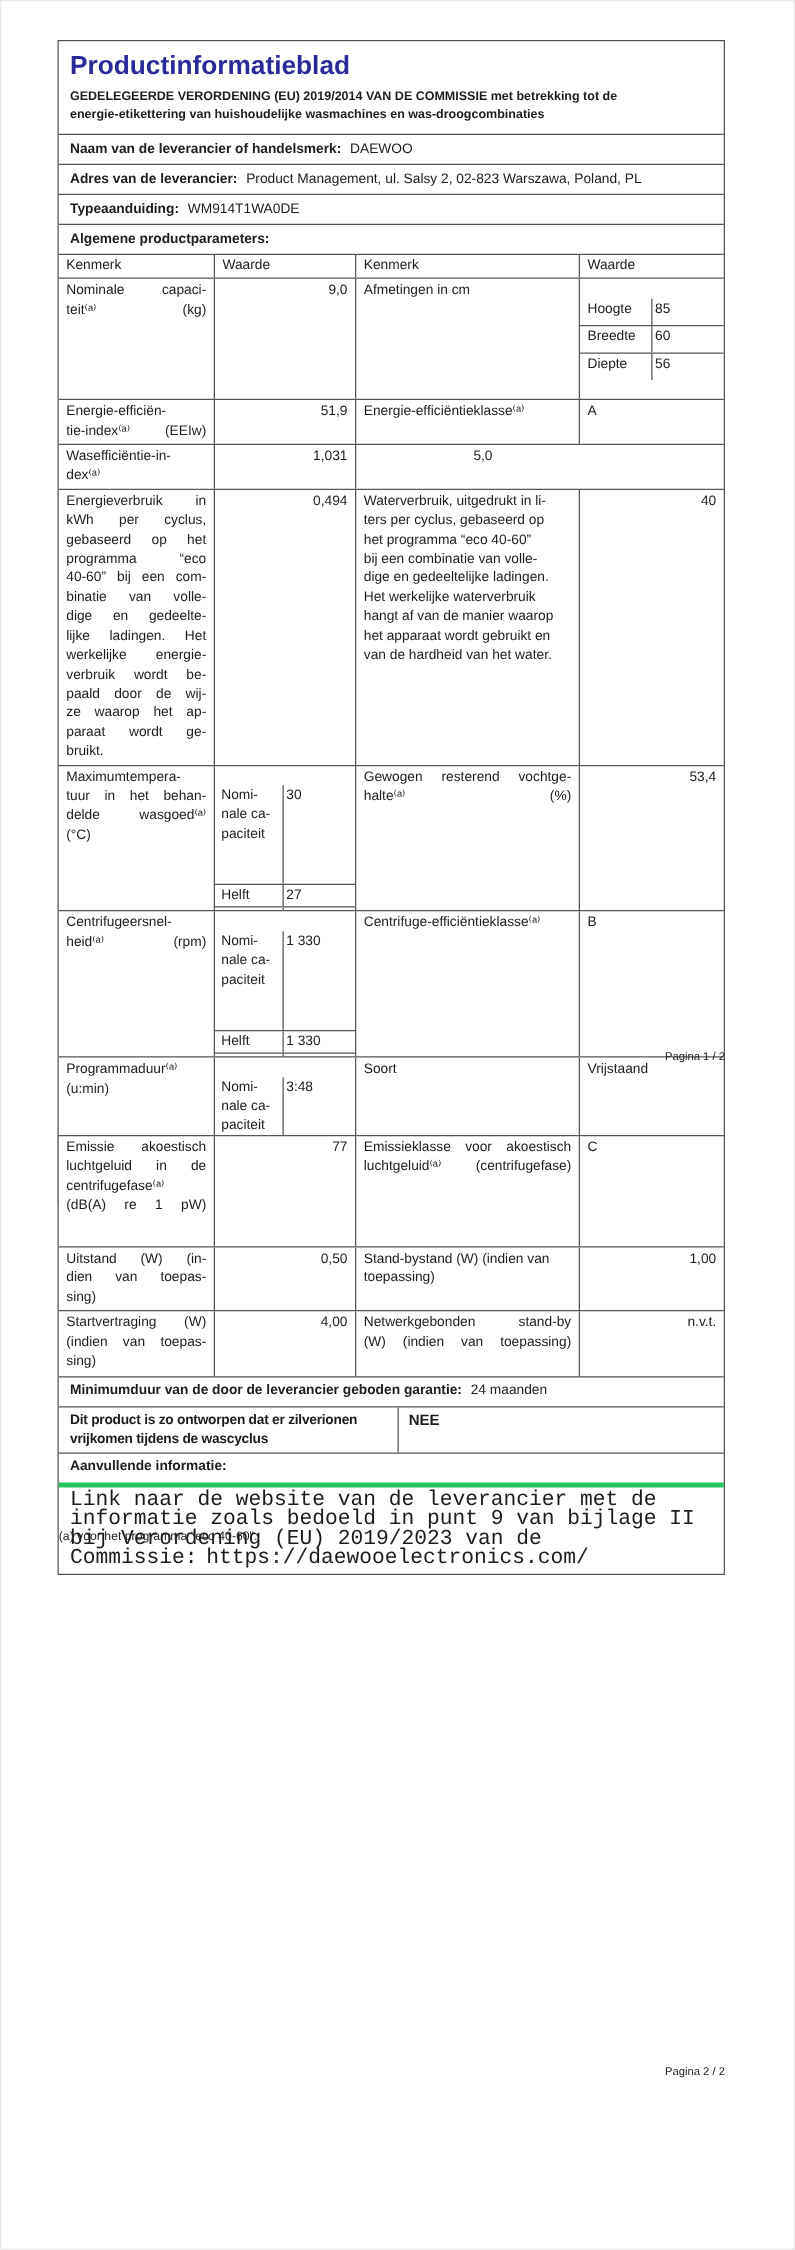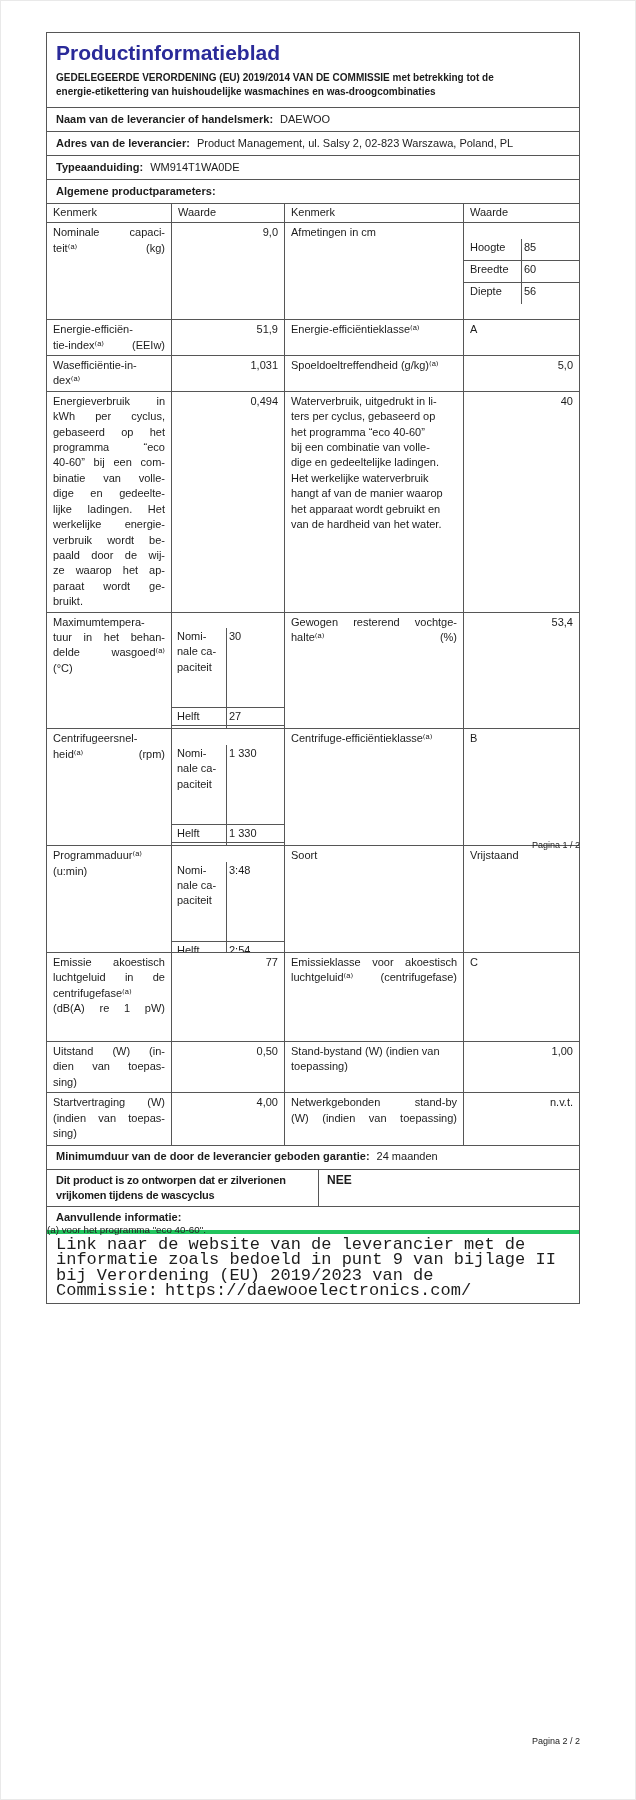--- a/index.html
+++ b/index.html
@@ -3,21 +3,21 @@
 <meta charset="utf-8">
 <style>
   html,body{margin:0;padding:0;}
   body{
     width:636px;height:1800px;background:#ffffff;position:relative;
     font-family:"Liberation Sans","DejaVu Sans",sans-serif;color:#1c1c1c;
     box-shadow:inset 0 0 0 1px #e9e9e9;overflow:hidden;
   }
   .page{position:absolute;left:46px;width:528px;}
   .p1{top:32px;}
-  .p2{top:908px;margin-top:44px;}
+  .p2{top:908px;}
   .outer{border:1px solid #565656;box-sizing:border-box;width:534px;background:#fff;}
 
   
   .titleblock{padding:7px 9px 8px 9px;}
   h1{margin:0 0 6px 0;font-size:21px;line-height:25px;font-weight:bold;color:#2a2a99;}
   .reg{margin:0;font-size:10px;line-height:14px;font-weight:bold;white-space:pre-line;}
 
   
   .inforow{border-top:1px solid #565656;padding:4px 9px 5px 9px;font-size:11px;line-height:14px;}
   .b{font-weight:bold;}
@@ -57,21 +57,21 @@
   .minh21{min-height:21px;box-sizing:border-box;}
   .minh20{min-height:20px;box-sizing:border-box;}
   .silverrow{display:flex;border-top:1px solid #565656;min-height:34px;}
   .silverL{box-sizing:border-box;width:271px;padding:3px 6px 3px 9px;font-size:11px;line-height:15.4px;font-weight:bold;white-space:pre-line;letter-spacing:-0.2px;}
   .silverR{flex:1;border-left:1px solid #565656;padding:3px 8px;font-size:12px;line-height:15.4px;font-weight:bold;}
   .linkrow{border-top:4px solid #22c55e;padding:3px 9px 5px 9px;font-size:17px;line-height:15.4px;min-height:40px;box-sizing:border-box;font-family:Liberation Mono, monospace;}
   .url{margin-left:7px;}
 
   .footnote{position:absolute;left:47px;top:1224px;font-size:9.8px;color:#222;}
   .pagefoot{position:absolute;left:46px;width:534px;text-align:right;font-size:9px;color:#222;}
-  .pf1{top:840px;} .pf2{top:1736px;}
+  .pf1{top:840px;} .pf2{top:1652px;}
 </style>
 </head>
 <body>
 
 <div class="page p1">
   <div class="outer">
 
     <div class="titleblock">
       <h1>Productinformatieblad</h1>
       <p class="reg">GEDELEGEERDE VERORDENING (EU) 2019/2014 VAN DE COMMISSIE met betrekking tot de
@@ -126,21 +126,20 @@
 tie-index⁽ᵃ⁾ (EEIw)</div>
       <div class="c c2 num">51,9</div>
       <div class="c c3">Energie-efficiëntieklasse⁽ᵃ⁾</div>
       <div class="c c4">A</div>
     </div>
 
     <div class="trow r3">
       <div class="c c1 just">Wasefficiëntie-in-
 dex⁽ᵃ⁾</div>
       <div class="c c2 num">1,031</div>
-      <div class="c c3">Spoeldoeltreffendheid (g/kg)⁽ᵃ⁾</div>
       <div class="c c4 num">5,0</div>
     </div>
 
     <div class="trow r4">
       <div class="c c1 just">Energieverbruik in
 kWh per cyclus,
 gebaseerd op het
 programma “eco
 40-60” bij een com-
 binatie van volle-

